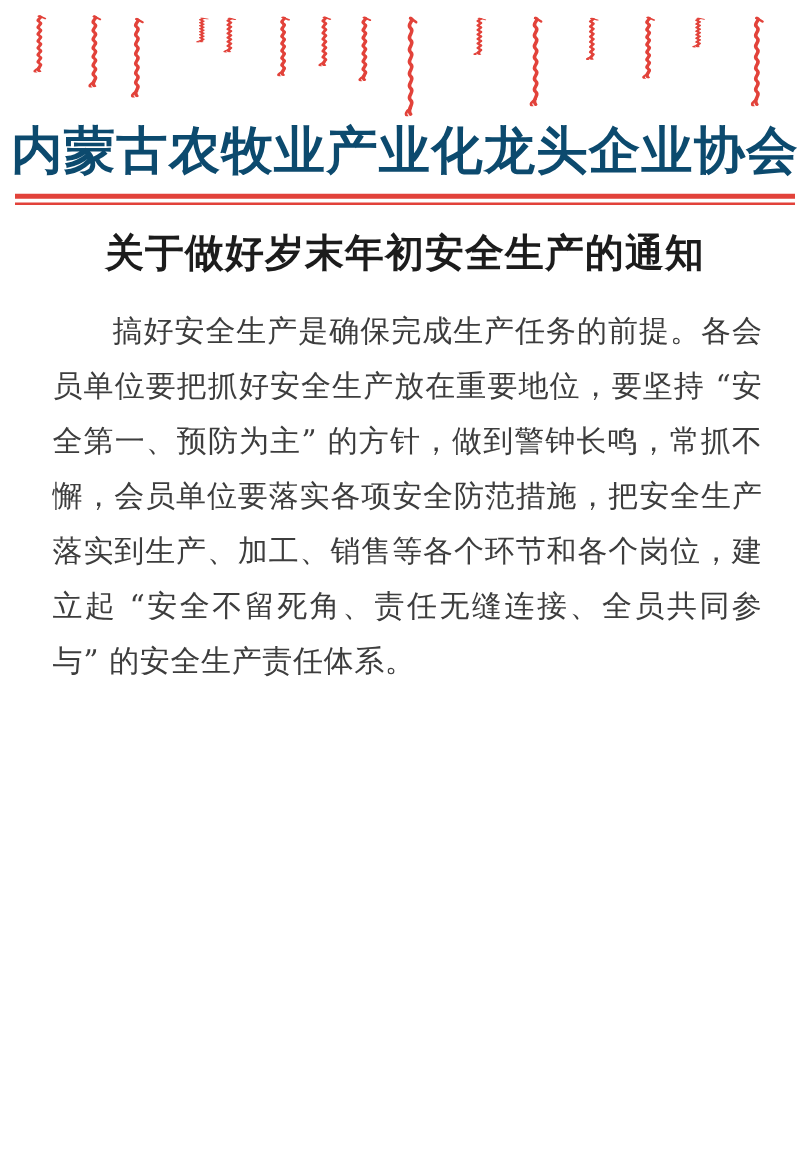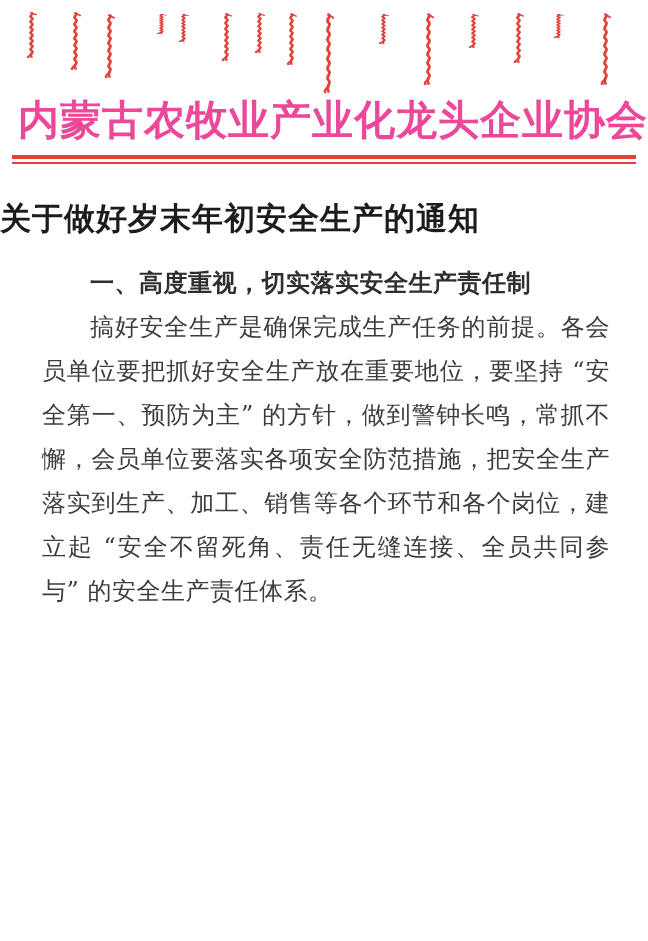--- a/index.html
+++ b/index.html
@@ -25,28 +25,28 @@
     font-family:"DejaVu Serif","Liberation Serif",serif;
   }
   .double-rule{
     width:624px;margin:10px auto 0 auto;
     border-top:4px solid;
     padding-top:3px;
   }
   .double-rule .inner{border-top:2px solid;}
   
   .doc-title{
-    margin-top:37px;
-    text-align:left;
+    margin-top:19px;
+    text-align:center;
     font-size:31px;
     font-weight:bold;
     color:#1c1c1c;
     letter-spacing:1px;
     line-height:1.3;
-    font-family:Liberation Mono, monospace;
+    font-family:Liberation Sans, sans-serif;
   }
   
   .doc-body{
     margin:20px 38px 0 42px;
     font-size:24px;
     line-height:44px;
     color:#3d3d3d;
     text-align:justify;
     letter-spacing:0.5px;
   }
@@ -87,32 +87,31 @@
       <use href="#mword" x="276" y="5" width="11" height="52"></use>
       <use href="#mword" x="313" y="5" width="11" height="80"></use>
       <use href="#mword" x="368" y="6" width="11" height="30"></use>
       <use href="#mword" x="413" y="5" width="11" height="72"></use>
       <use href="#mword" x="458" y="6" width="11" height="34"></use>
       <use href="#mword" x="503" y="5" width="11" height="50"></use>
       <use href="#mword" x="543" y="6" width="11" height="24"></use>
       <use href="#mword" x="590" y="5" width="11" height="72"></use>
     </svg>
 
-    <div class="org-name" style="color:#ec4899;text-align:right;">内蒙古农牧业产业化龙头企业协会</div>
+    <div class="org-name" style="color:#0c4a6e;">内蒙古农牧业产业化龙头企业协会</div>
 
     <div class="double-rule" style="border-color:#e2423a;">
       <div class="inner" style="border-color:#e2423a;"></div>
     </div>
   </div>
 
   <div class="doc-title">关于做好岁末年初安全生产的通知</div>
 
   <div class="doc-body">
 
 
 
-    <p class="section-heading">一、高度重视，切实落实安全生产责任制</p>
 
     <p class="para">搞好安全生产是确保完成生产任务的前提。各会员单位要把抓好安全生产放在重要地位，要坚持 “安全第一、预防为主” 的方针，做到警钟长鸣，常抓不懈，会员单位要落实各项安全防范措施，把安全生产落实到生产、加工、销售等各个环节和各个岗位，建立起 “安全不留死角、责任无缝连接、全员共同参与” 的安全生产责任体系。</p>
 
   </div>
 
 </div>
 
 </body></html>

